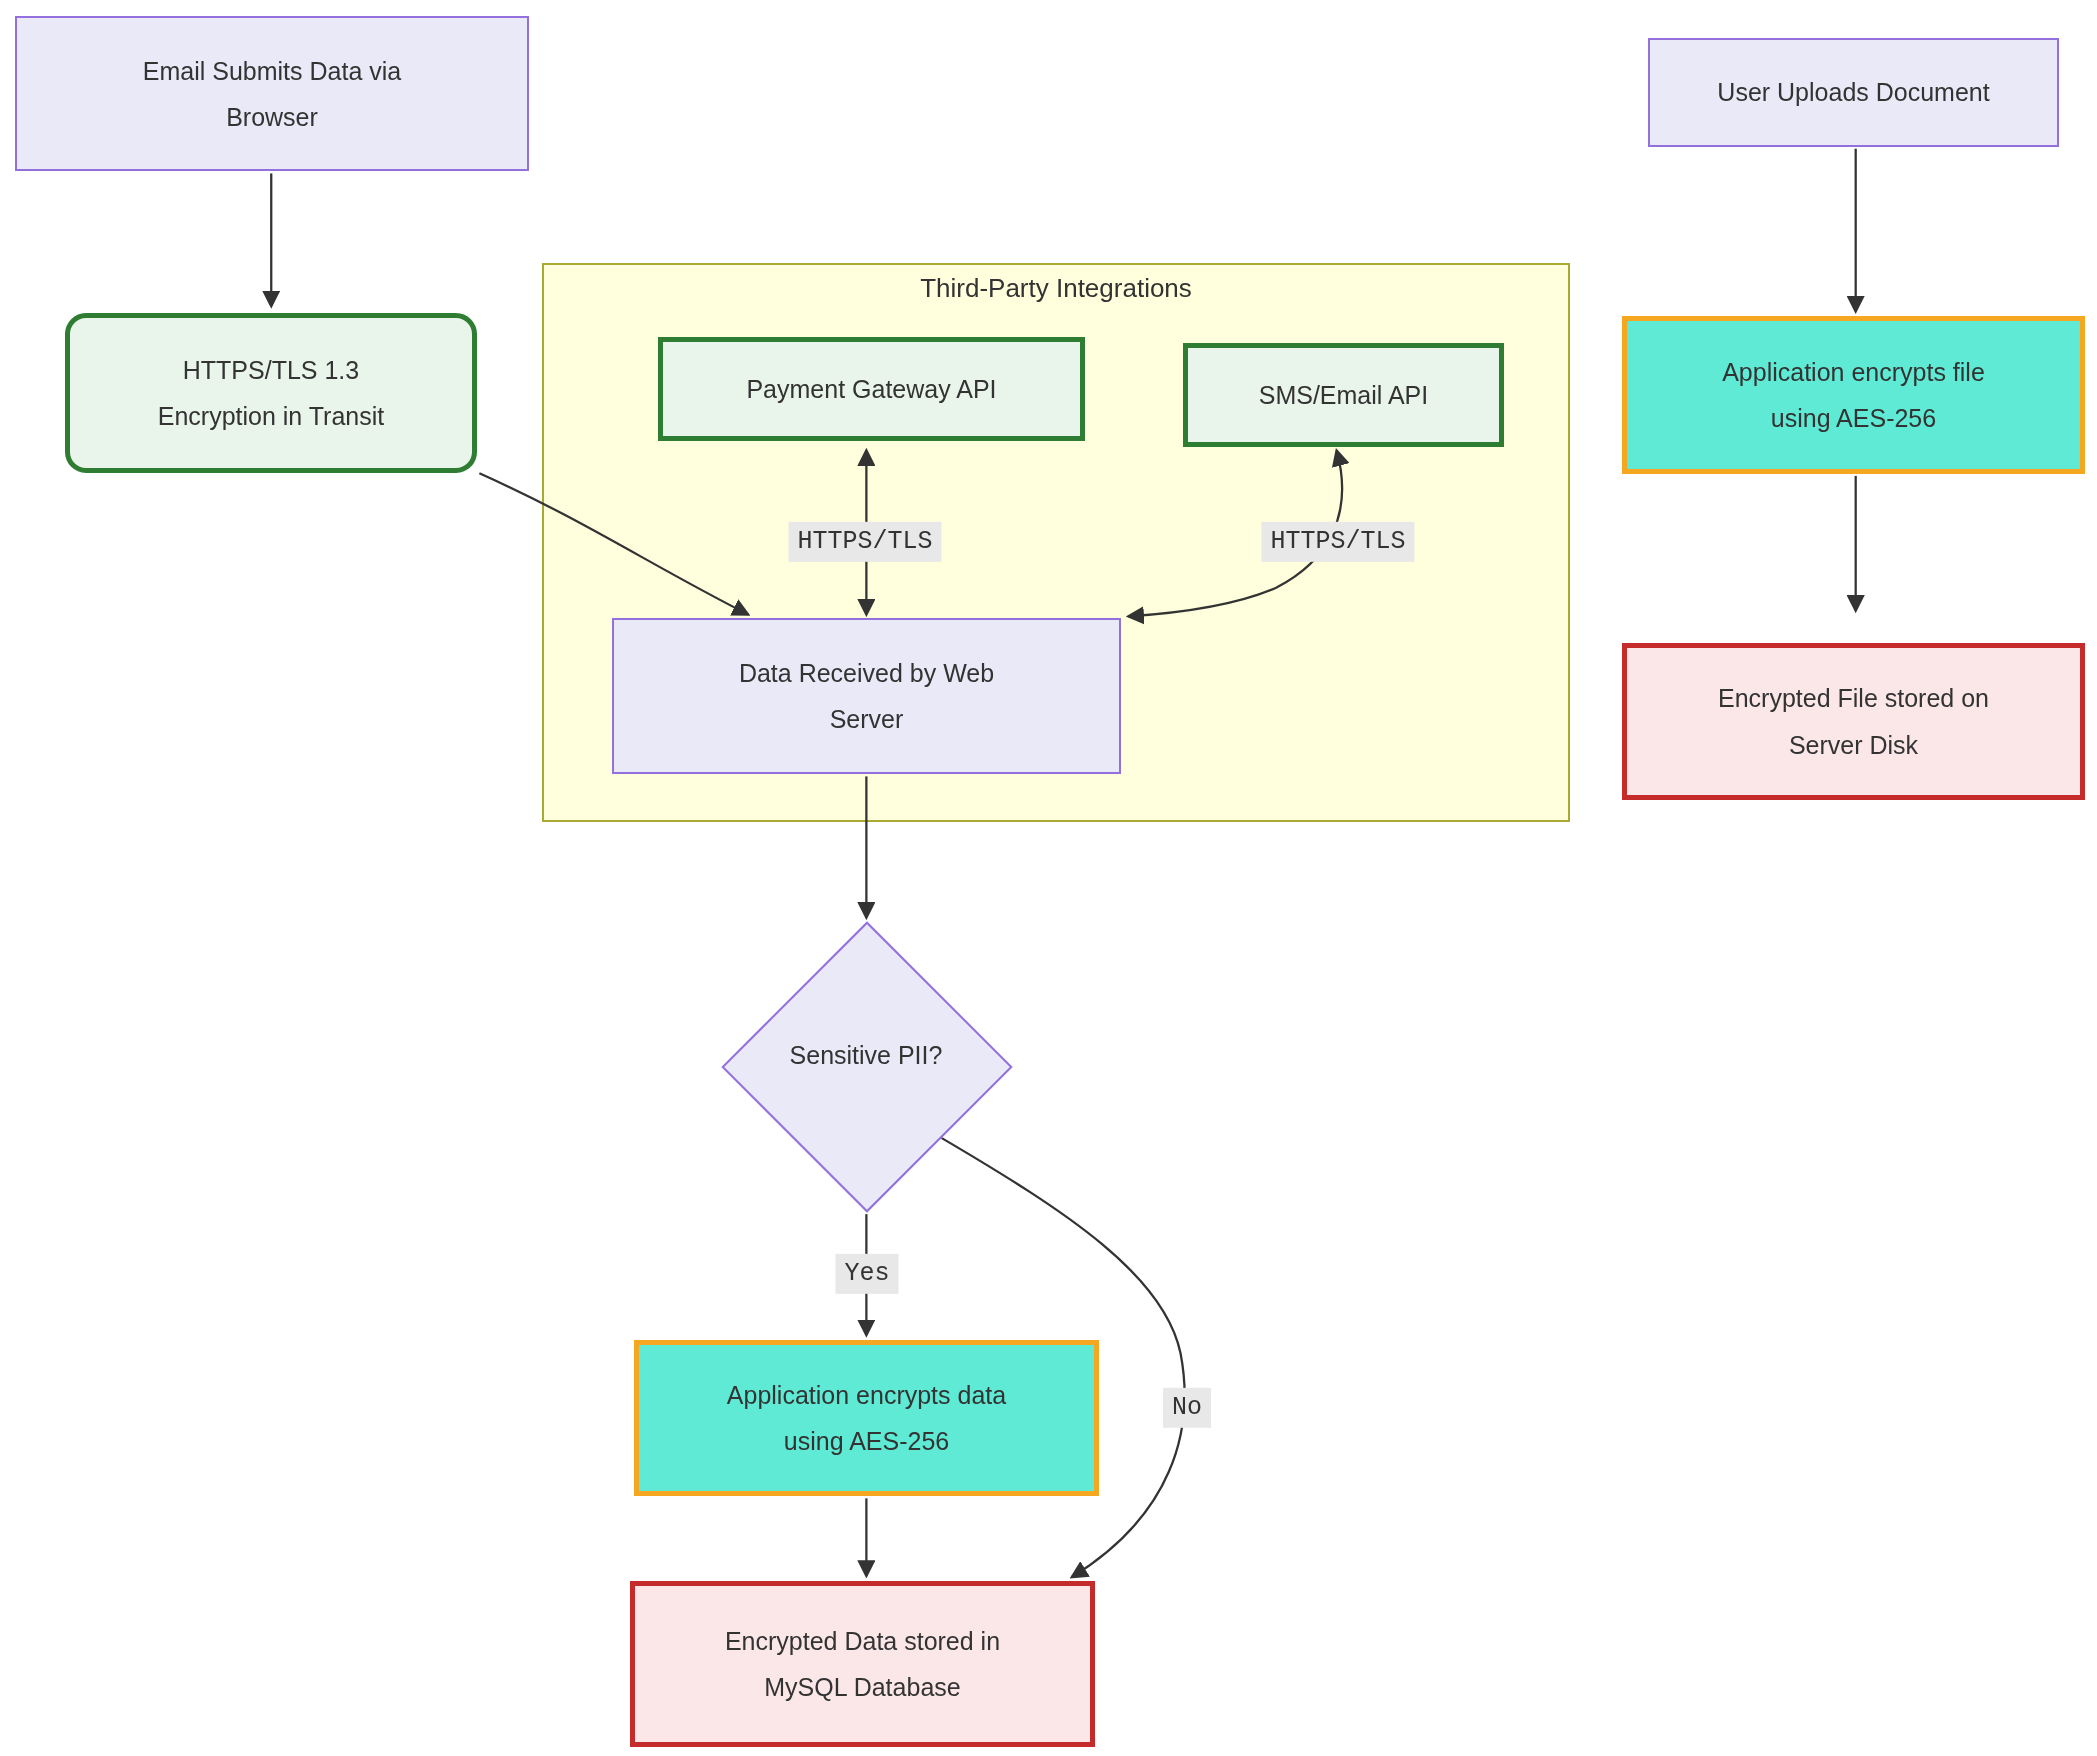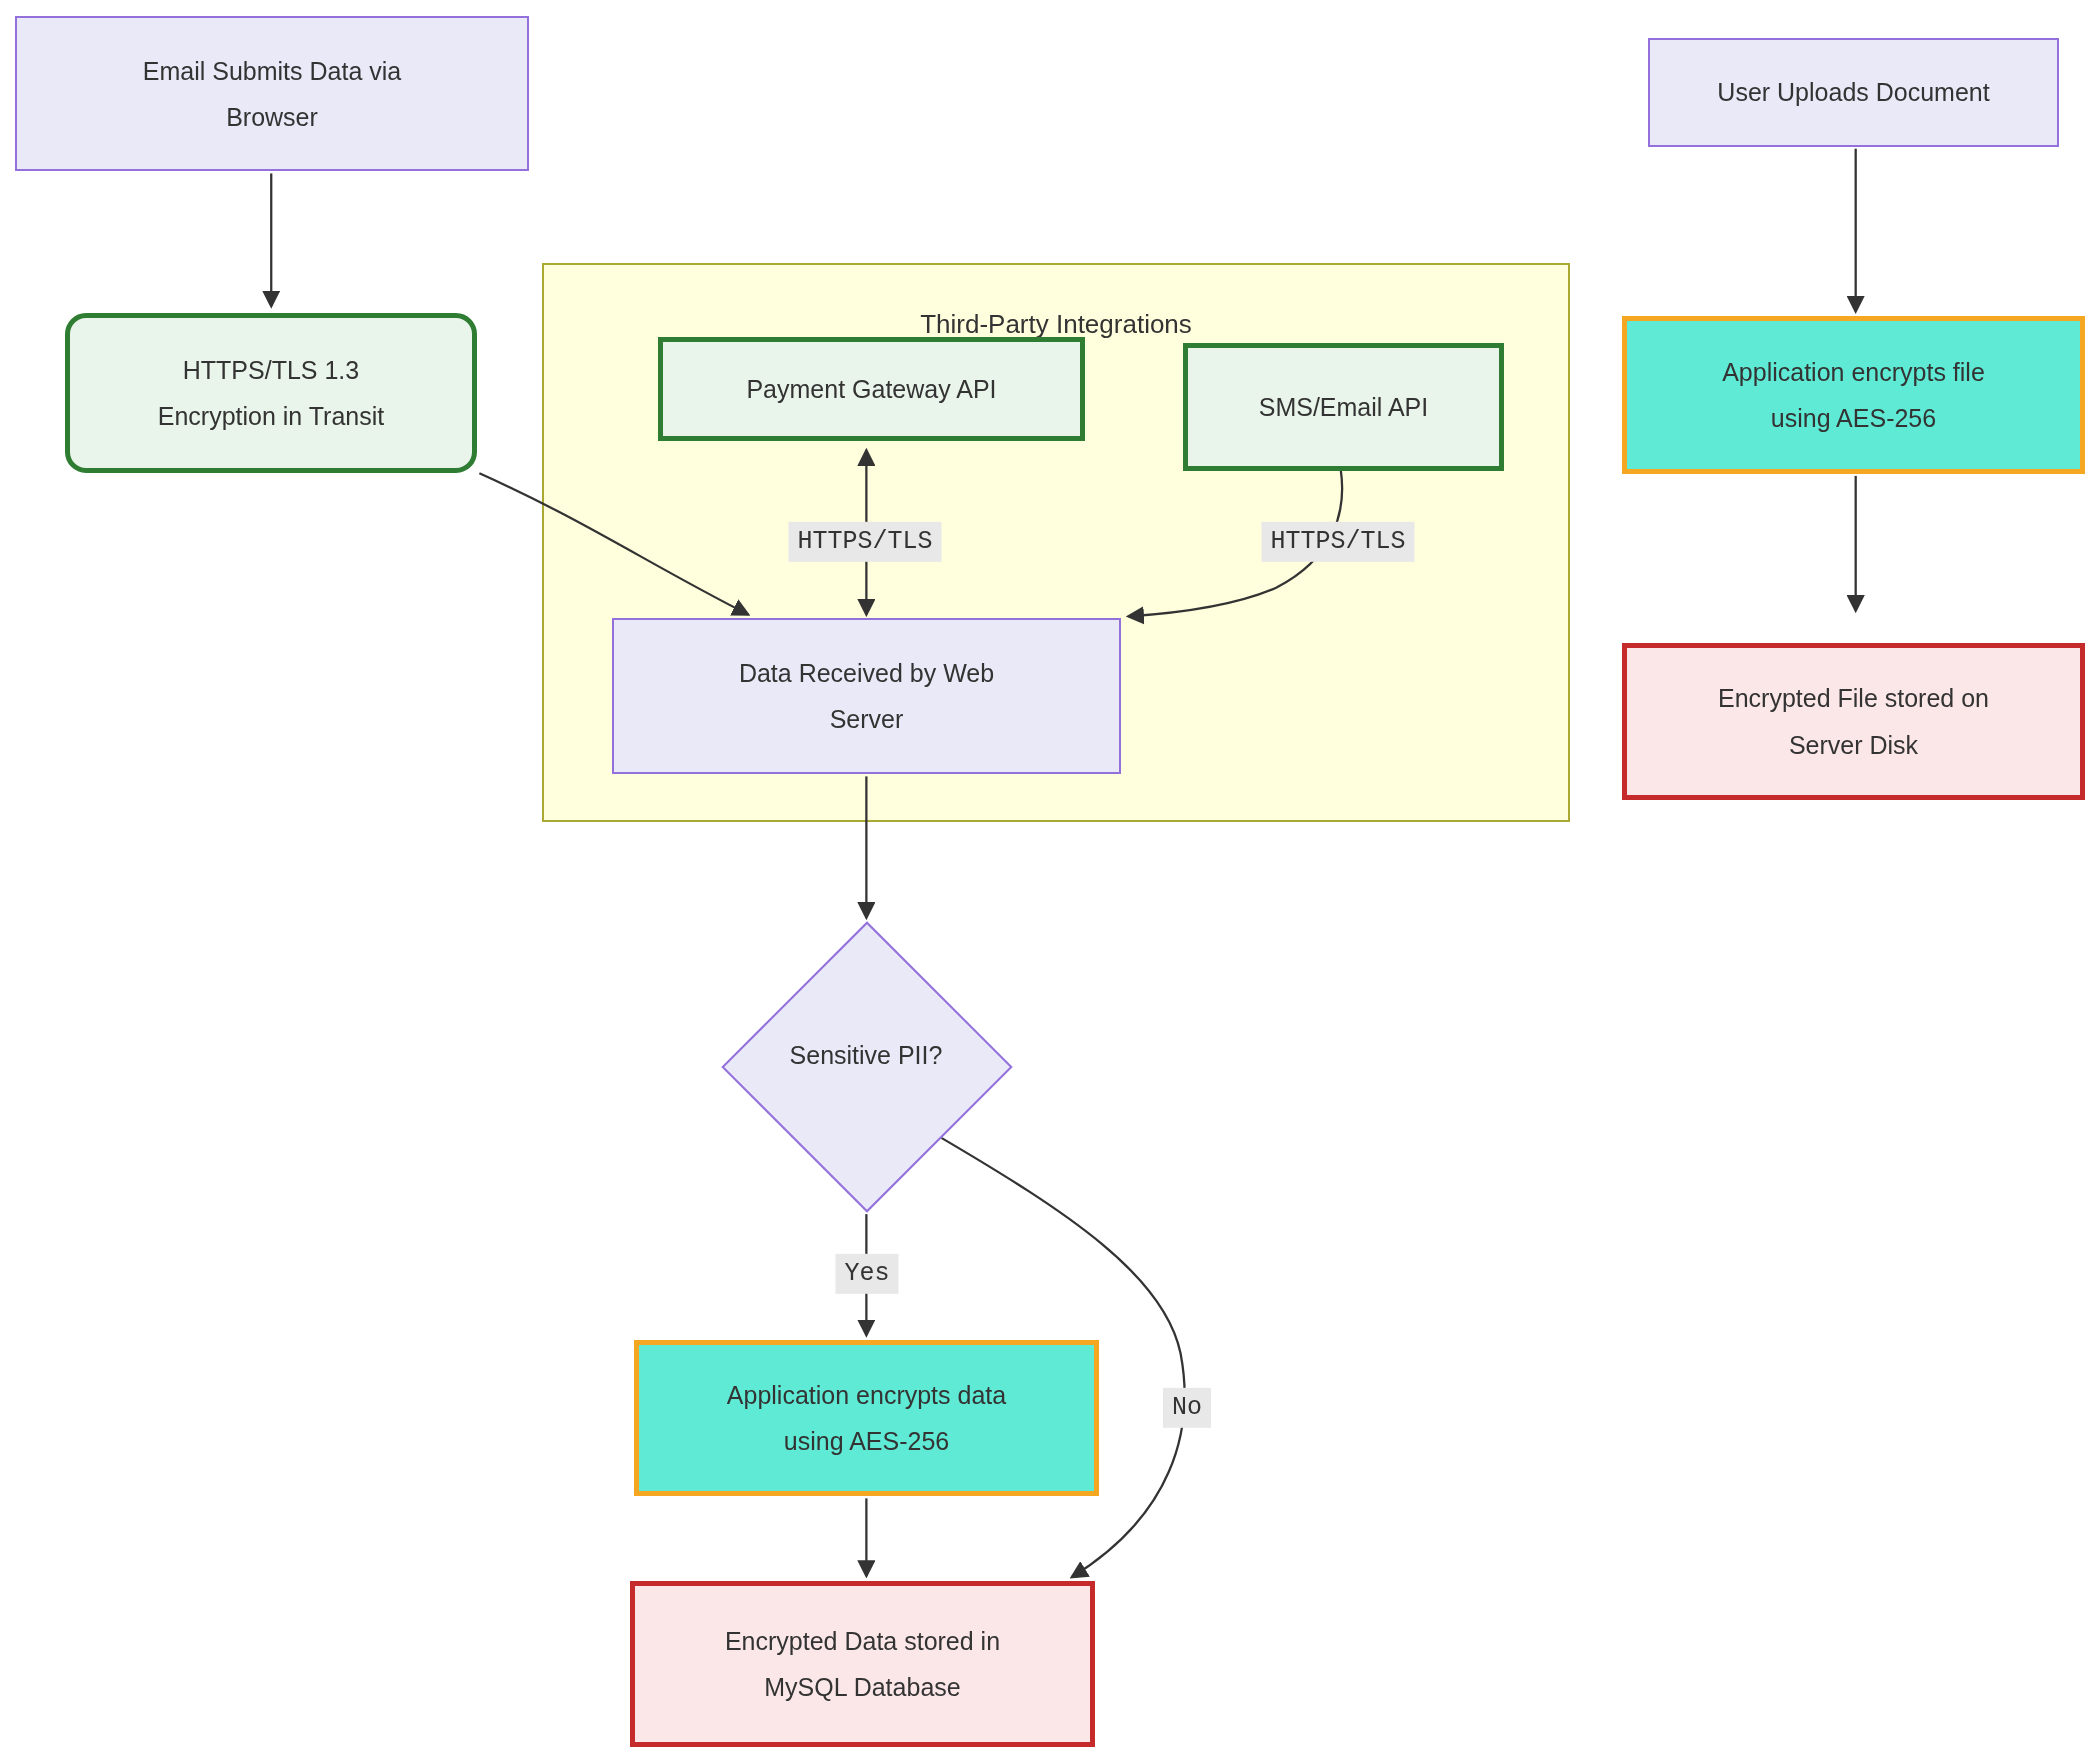--- a/index.html
+++ b/index.html
@@ -43,21 +43,20 @@
     z-index: 1;
     box-sizing: border-box;
   }
   .subgraph-title {
     position: absolute;
     left: 542px; top: 273px;
     width: 1028px;
     text-align: center;
     font-size: 26px;
     z-index: 3;
-    margin-top: 36px;
   }
   .diamond-shape {
     position: absolute;
     left: 764px; top: 964px;
     width: 206px; height: 206px;
     background: #E9E9F8;
     border: 2px solid #9370DB;
     transform: rotate(45deg);
     z-index: 3;
     box-sizing: border-box;
@@ -112,21 +111,21 @@
   </svg>
 
   <div class="node lavender" style="left:15px; top:16.3px; width:514px; height:155px;">Email Submits Data via
 Browser</div>
 
   <div class="node green" style="left:65px; top:313px; width:412px; height:160px;border-radius:21px;">HTTPS/TLS 1.3
 Encryption in Transit</div>
 
   <div class="node green" style="left:658px; top:337px; width:427px; height:104px;">Payment Gateway API</div>
 
-  <div class="node green" style="left:1183px; top:343px; width:321px; height:128px;">SMS/Email API</div>
+  <div class="node green" style="left:1183px; top:343px; width:321px; height:104px;">SMS/Email API</div>
 
   <div class="node lavender" style="left:612px; top:618px; width:509px; height:156px;">Data Received by Web
 Server</div>
 
   <div class="diamond-shape"></div>
   <div class="diamond-label">Sensitive PII?</div>
 
   <div class="node cream" style="left:634px; top:1340px; width:465px; height:156px;">Application encrypts data
 using AES-256</div>
 

